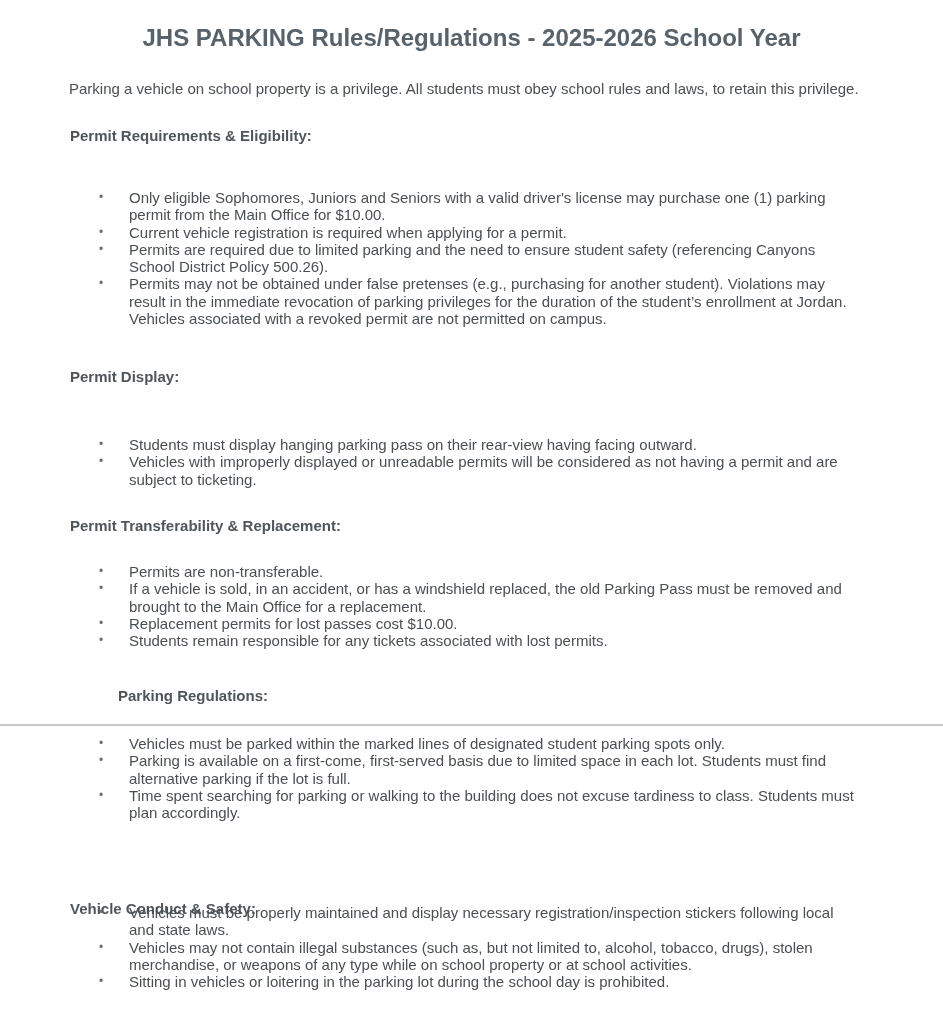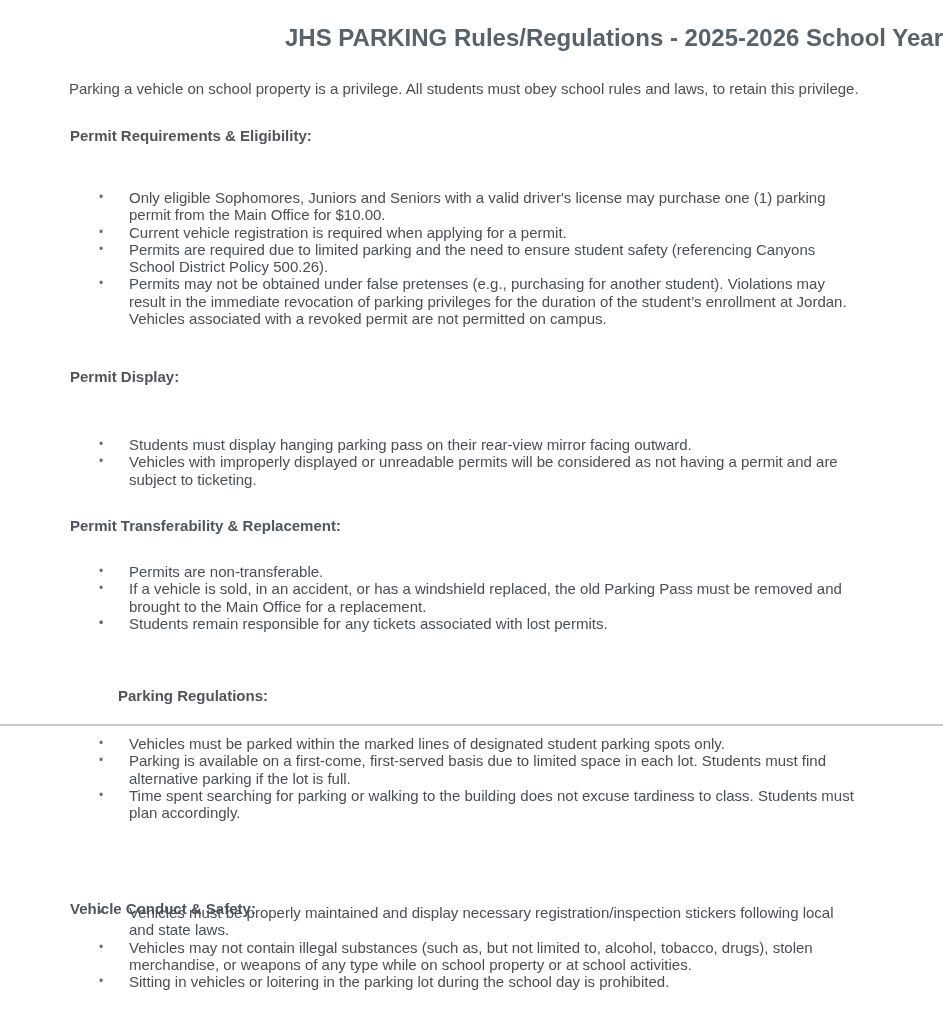--- a/index.html
+++ b/index.html
@@ -1,17 +1,17 @@
 <!DOCTYPE html>
 <html><head>
   <meta charset="utf-8">
   <style>
     html, body { margin: 0; padding: 0; background: #ffffff; }
     body { width: 943px; height: 1024px; overflow: hidden; position: relative; color: #4a4f55; font-family: "Liberation Sans", sans-serif; }
-    .title { position: absolute; top: 24px; left: 0; width: 943px; text-align: right; font-family: "Liberation Sans", sans-serif; font-weight: bold; font-size: 24px; color: #58626b; letter-spacing: 0px; }
+    .title { position: absolute; top: 24px; left: 0; width: 943px; text-align: center; font-family: "Liberation Sans", sans-serif; font-weight: bold; font-size: 24px; color: #58626b; letter-spacing: 0px; }
     .intro { position: absolute; top: 80px; left: 69px; width: 790px; font-size: 15px; line-height: 17px; color: #4a4f55; }
     .heading { position: absolute; left: 70px; font-weight: bold; font-size: 15px; color: #4f555b; }
     ul.list { position: absolute; left: 96px; width: 760px; margin: 0; padding: 0; list-style: none; font-size: 15px; line-height: 17.3px; color: #4a4f55; }
     ul.list li { position: relative; padding-left: 33px; }
     ul.list li .bullet { position: absolute; left: 3px; top: 0; font-size: 12px; color: #6b7076; }
     .divider { position: absolute; left: 0; top: 724px; width: 943px; height: 2px; background: #c9c9c9; }
   </style>
 </head>
 <body>
 
@@ -22,29 +22,29 @@
   <div class="heading" style="top:127px;">Permit Requirements &amp; Eligibility:</div>
   <ul class="list" style="top:189px;">
     <li><span class="bullet">•</span><span>Only eligible Sophomores, Juniors and Seniors with a valid driver's license may purchase one (1) parking permit from the Main Office for $10.00.</span></li>
     <li><span class="bullet">•</span><span>Current vehicle registration is required when applying for a permit.</span></li>
     <li><span class="bullet">•</span><span>Permits are required due to limited parking and the need to ensure student safety (referencing Canyons School District Policy 500.26).</span></li>
     <li><span class="bullet">•</span><span>Permits may not be obtained under false pretenses (e.g., purchasing for another student). Violations may result in the immediate revocation of parking privileges for the duration of the student’s enrollment at Jordan. Vehicles associated with a revoked permit are not permitted on campus.</span></li>
   </ul>
 
   <div class="heading" style="top:368px;">Permit Display:</div>
   <ul class="list" style="top:436px;">
-    <li><span class="bullet">•</span><span>Students must display hanging parking pass on their rear-view mirror facing outward.</span></li>
+    <li><span class="bullet">•</span><span>Students must display hanging parking pass on their rear-view having facing outward.</span></li>
     <li><span class="bullet">•</span><span>Vehicles with improperly displayed or unreadable permits will be considered as not having a permit and are subject to ticketing.</span></li>
   </ul>
 
   <div class="heading" style="top:517px;">Permit Transferability &amp; Replacement:</div>
   <ul class="list" style="top:563px;">
     <li><span class="bullet">•</span><span>Permits are non-transferable.</span></li>
     <li><span class="bullet">•</span><span>If a vehicle is sold, in an accident, or has a windshield replaced, the old Parking Pass must be removed and brought to the Main Office for a replacement.</span></li>
-    <li><span class="bullet">•</span></li>
+    <li><span class="bullet">•</span><span>Replacement permits for lost passes cost $10.00.</span></li>
     <li><span class="bullet">•</span><span>Students remain responsible for any tickets associated with lost permits.</span></li>
   </ul>
 
   <div class="heading" style="top:687px;margin-left:48px;">Parking Regulations:</div>
   <div class="divider"></div>
   <ul class="list" style="top:735px;">
     <li><span class="bullet">•</span><span>Vehicles must be parked within the marked lines of designated student parking spots only.</span></li>
     <li><span class="bullet">•</span><span>Parking is available on a first-come, first-served basis due to limited space in each lot. Students must find alternative parking if the lot is full.</span></li>
     <li><span class="bullet">•</span><span>Time spent searching for parking or walking to the building does not excuse tardiness to class. Students must plan accordingly.</span></li>
   </ul>

